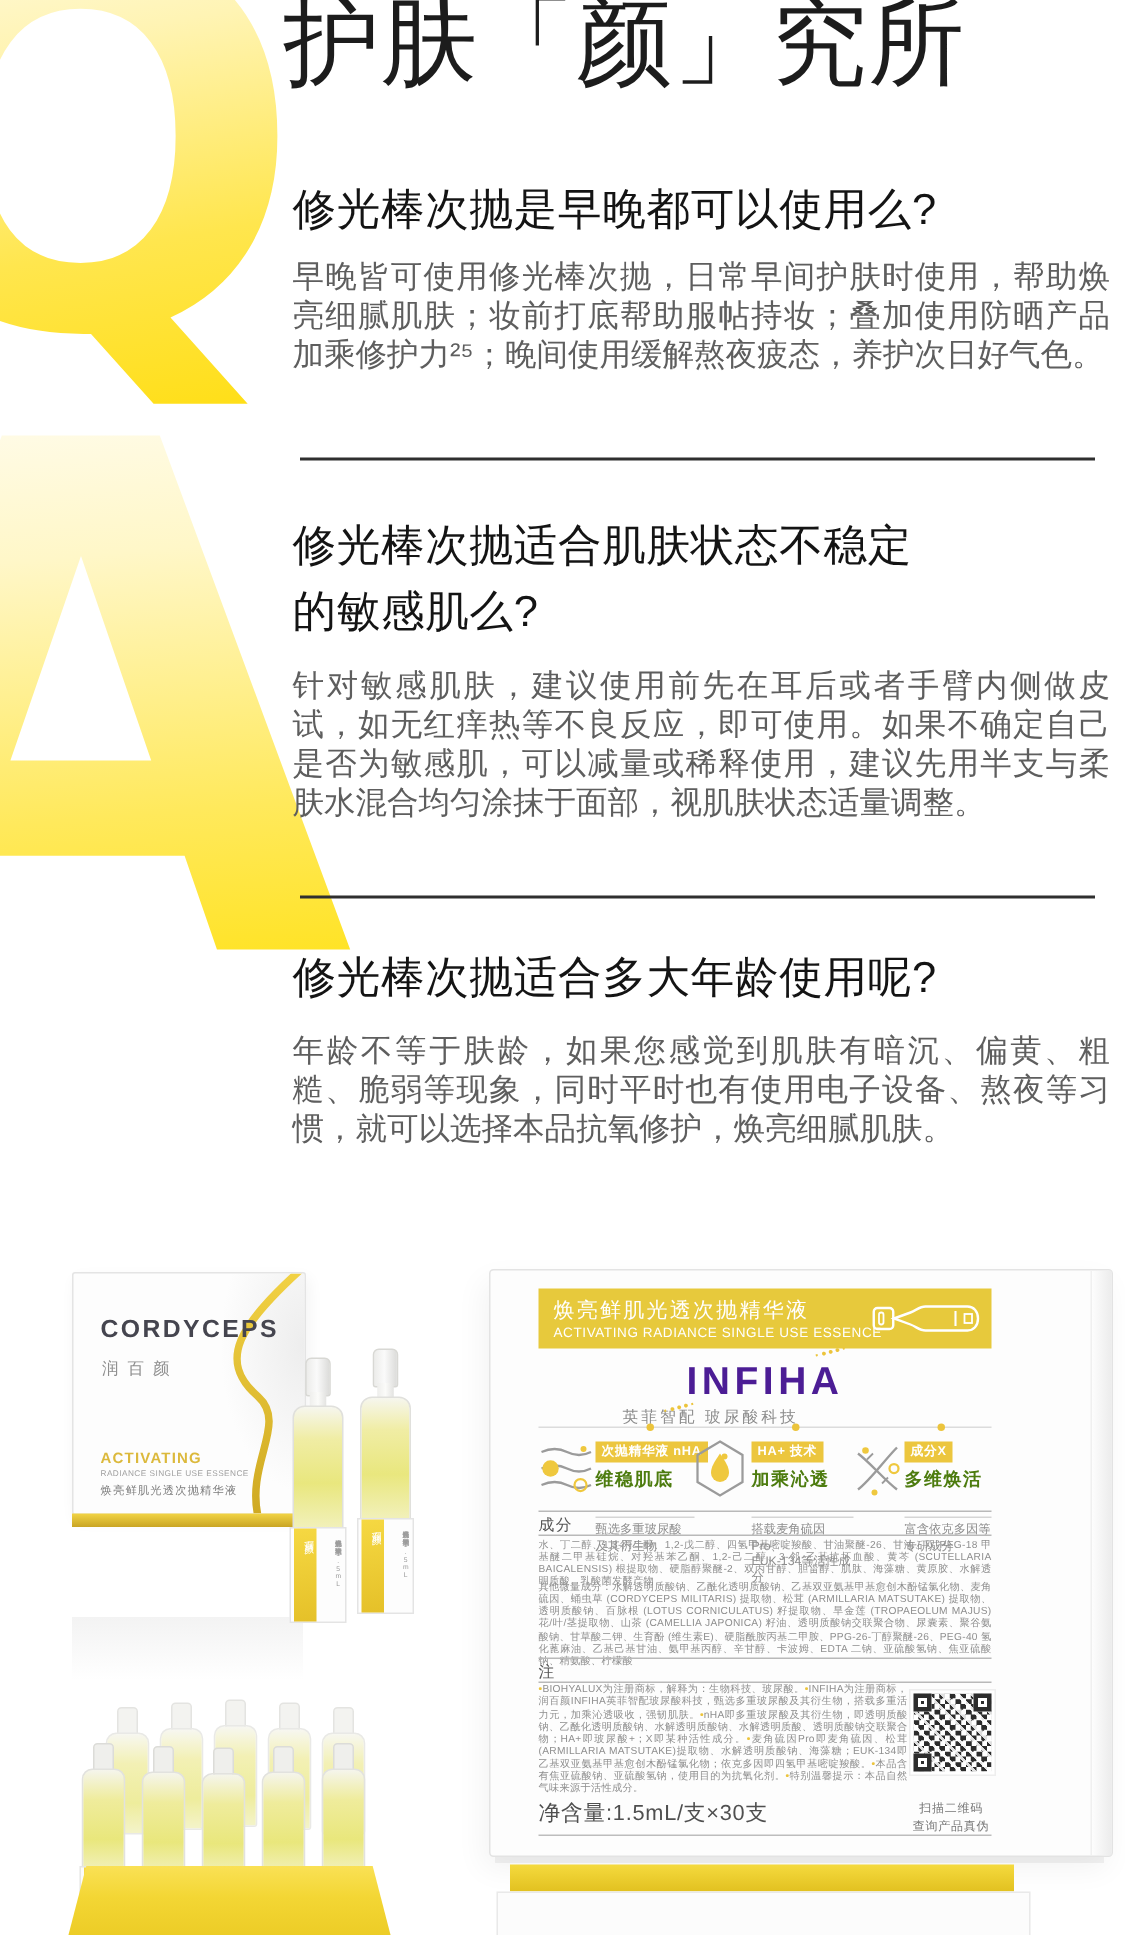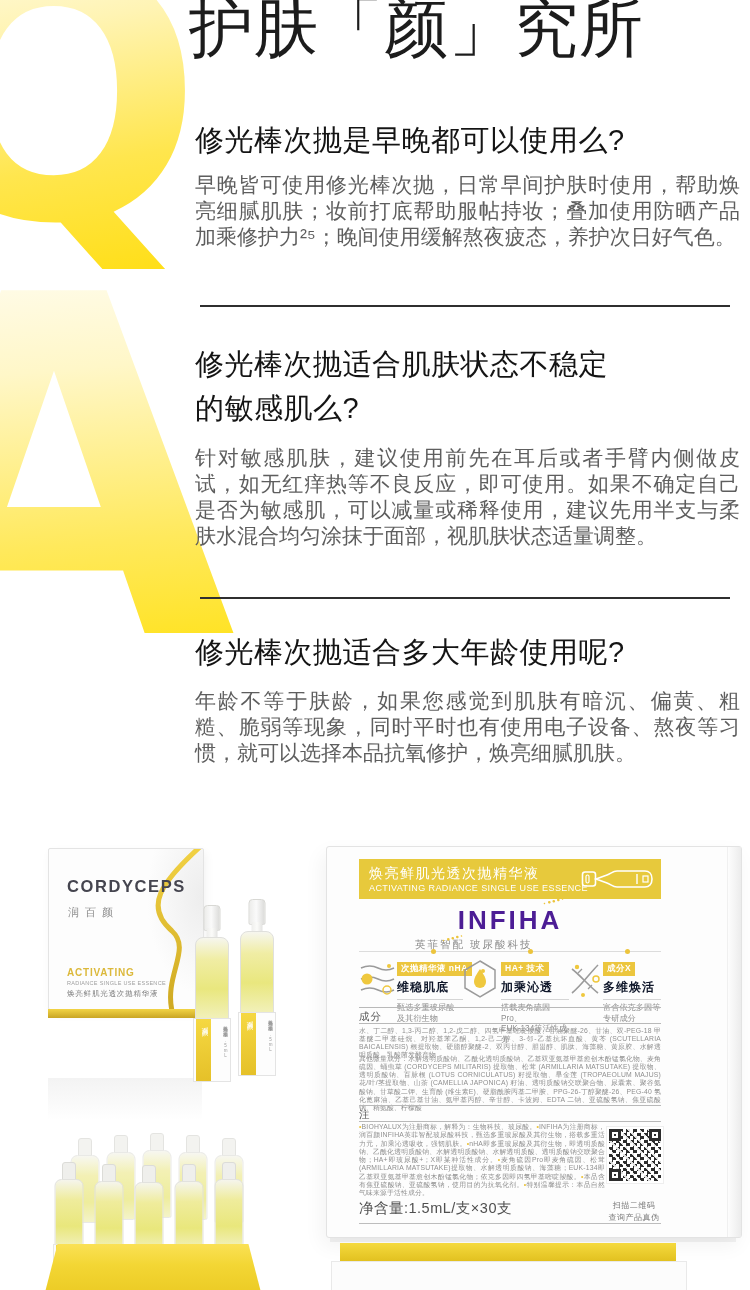--- a/index.html
+++ b/index.html
@@ -104,22 +104,22 @@
   .feat-rule{position:absolute;left:0;top:104px;width:302px;height:1px;background:#dcdcdc;}
   .feat-dot{position:absolute;top:-2px;width:5px;height:5px;border-radius:50%;background:#ecc43c;}
   .features{position:absolute;left:0;top:110px;width:302px;display:flex;}
   .feat{position:relative;padding-left:38px;box-sizing:border-box;}
   .feat:nth-child(1){width:104px;}
   .feat:nth-child(2){width:106px;}
   .feat:nth-child(3){width:92px;padding-left:34px;}
   .feat .icon{position:absolute;left:0;top:2px;}
   .feat-badge{display:inline-block;background:#ecc63e;color:#fff;font-size:8.5px;font-weight:bold;
               padding:1px 4px;letter-spacing:.5px;white-space:nowrap;}
-  .feat-title{font-size:12px;font-weight:bold;color:#0f172a;margin-top:3px;letter-spacing:1px;
-              border-bottom:1px solid #d5d5d5;padding-bottom:3px;}
+  .feat-title{font-size:12px;font-weight:bold;color:#4d7c0f;margin-top:3px;letter-spacing:1px;
+              border-bottom:1px solid #d5d5d5;padding-bottom:16px;}
   .feat-desc{font-size:8.2px;color:#8e8e8e;line-height:1.3;margin-top:3px;white-space:pre-line;}
 
   .sec-rule{position:absolute;left:0;width:302px;height:1px;background:#b9b9b9;}
   .sec-label{position:absolute;left:0;font-size:10.5px;color:#555;letter-spacing:1px;}
   .ingr-text{position:absolute;left:0;width:302px;font-size:6.8px;color:#8f8f8f;line-height:1.2;
              text-align:justify;letter-spacing:.2px;}
   .notes-wrap{position:absolute;left:0;top:276px;width:246px;font-size:6.8px;color:#8f8f8f;
               line-height:1.22;text-align:justify;letter-spacing:.2px;}
   .note-seg::before{content:"\2022 ";color:#ecc43c;font-weight:bold;}
   .qr-block{position:absolute;right:0;top:280px;width:54px;text-align:center;}

